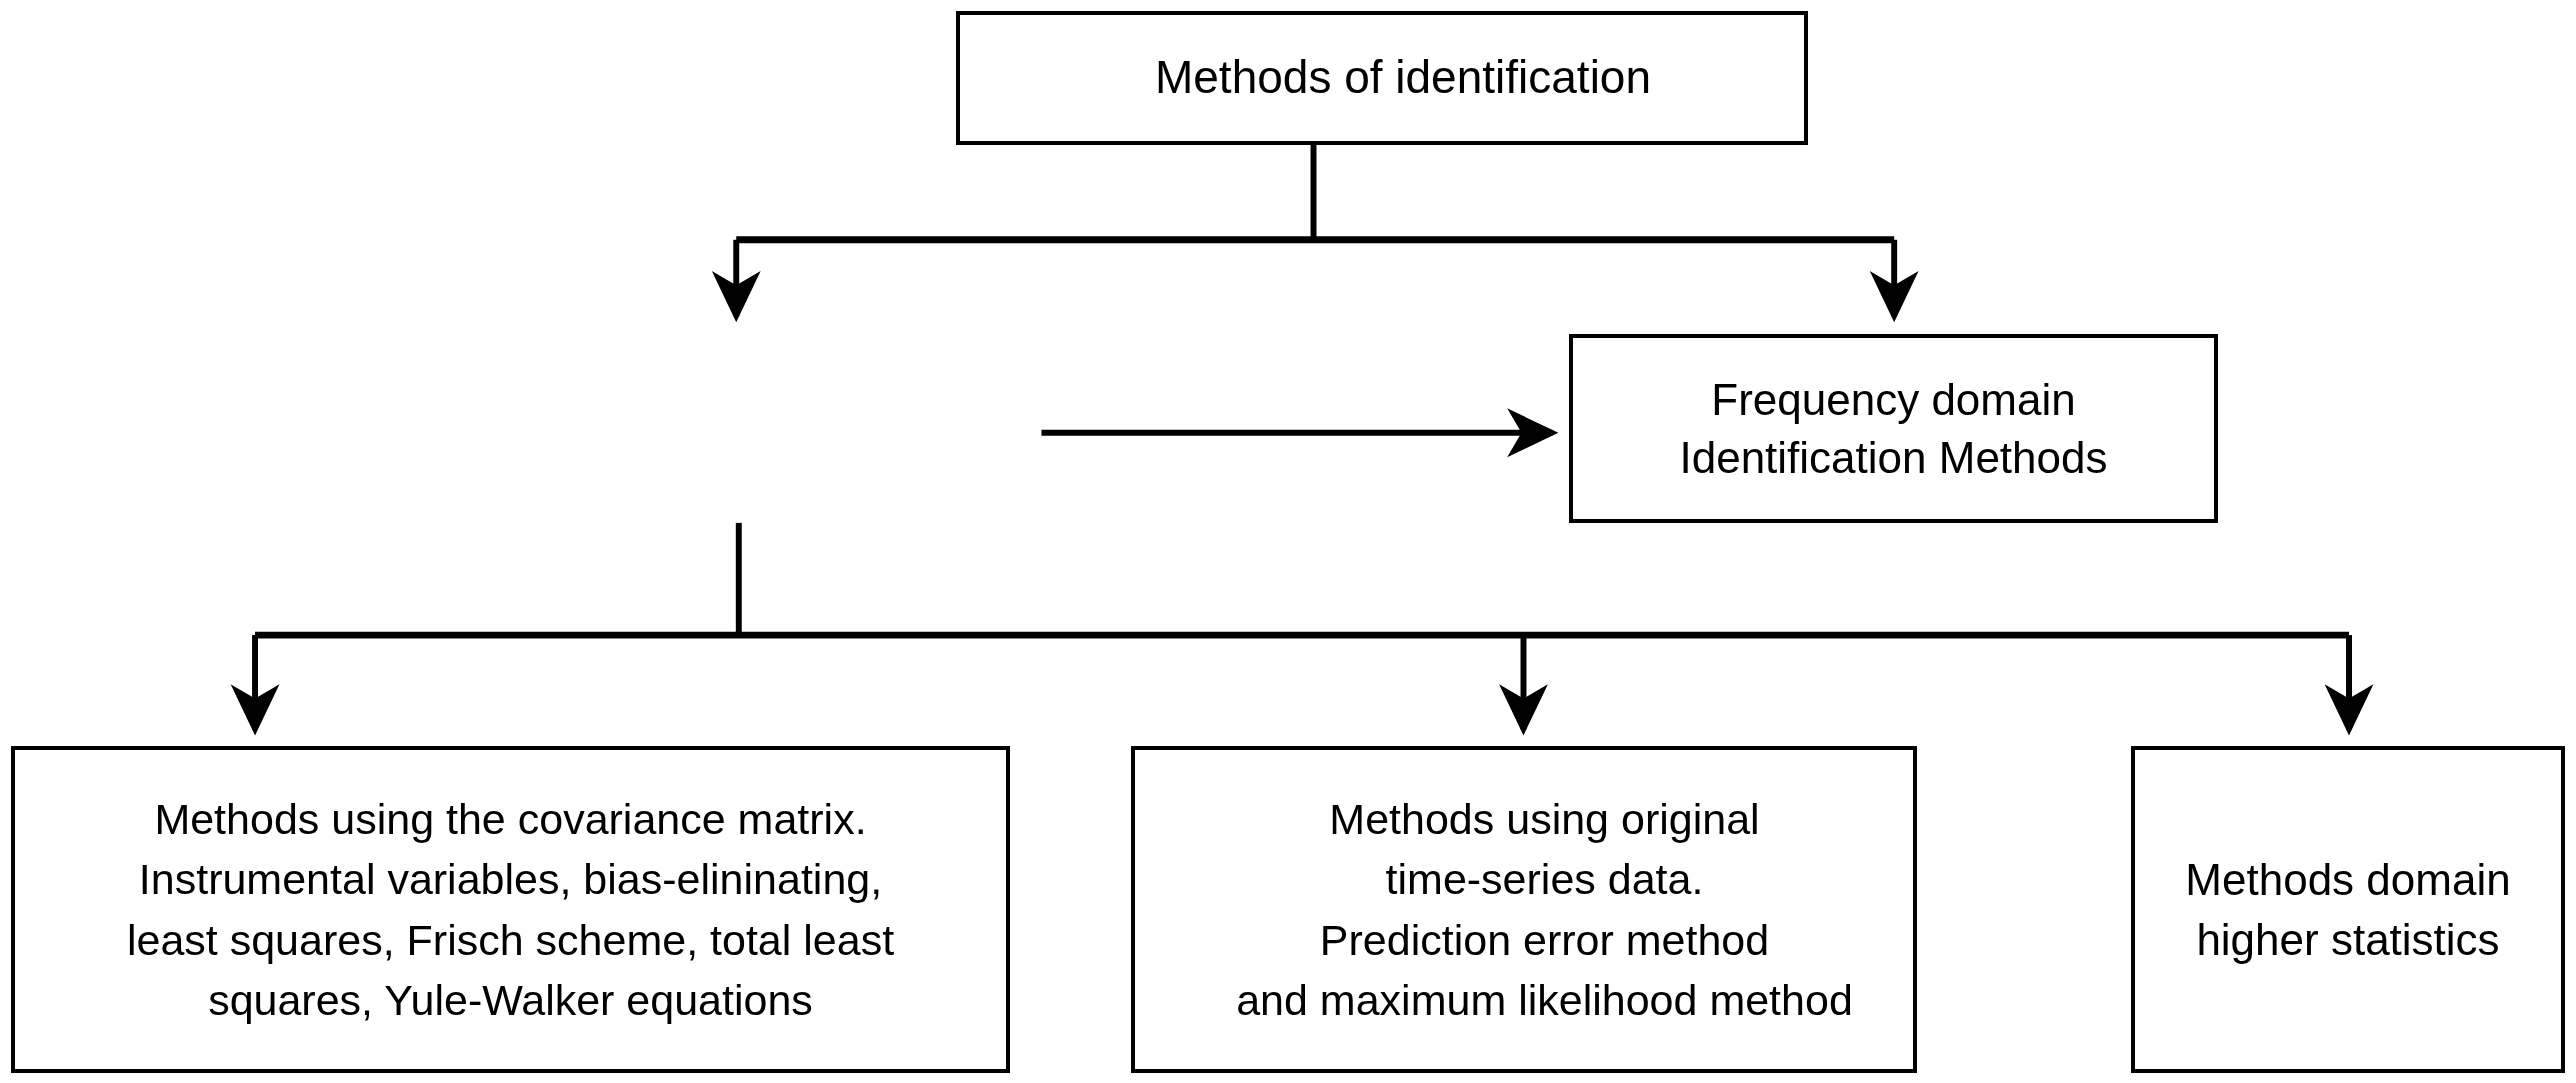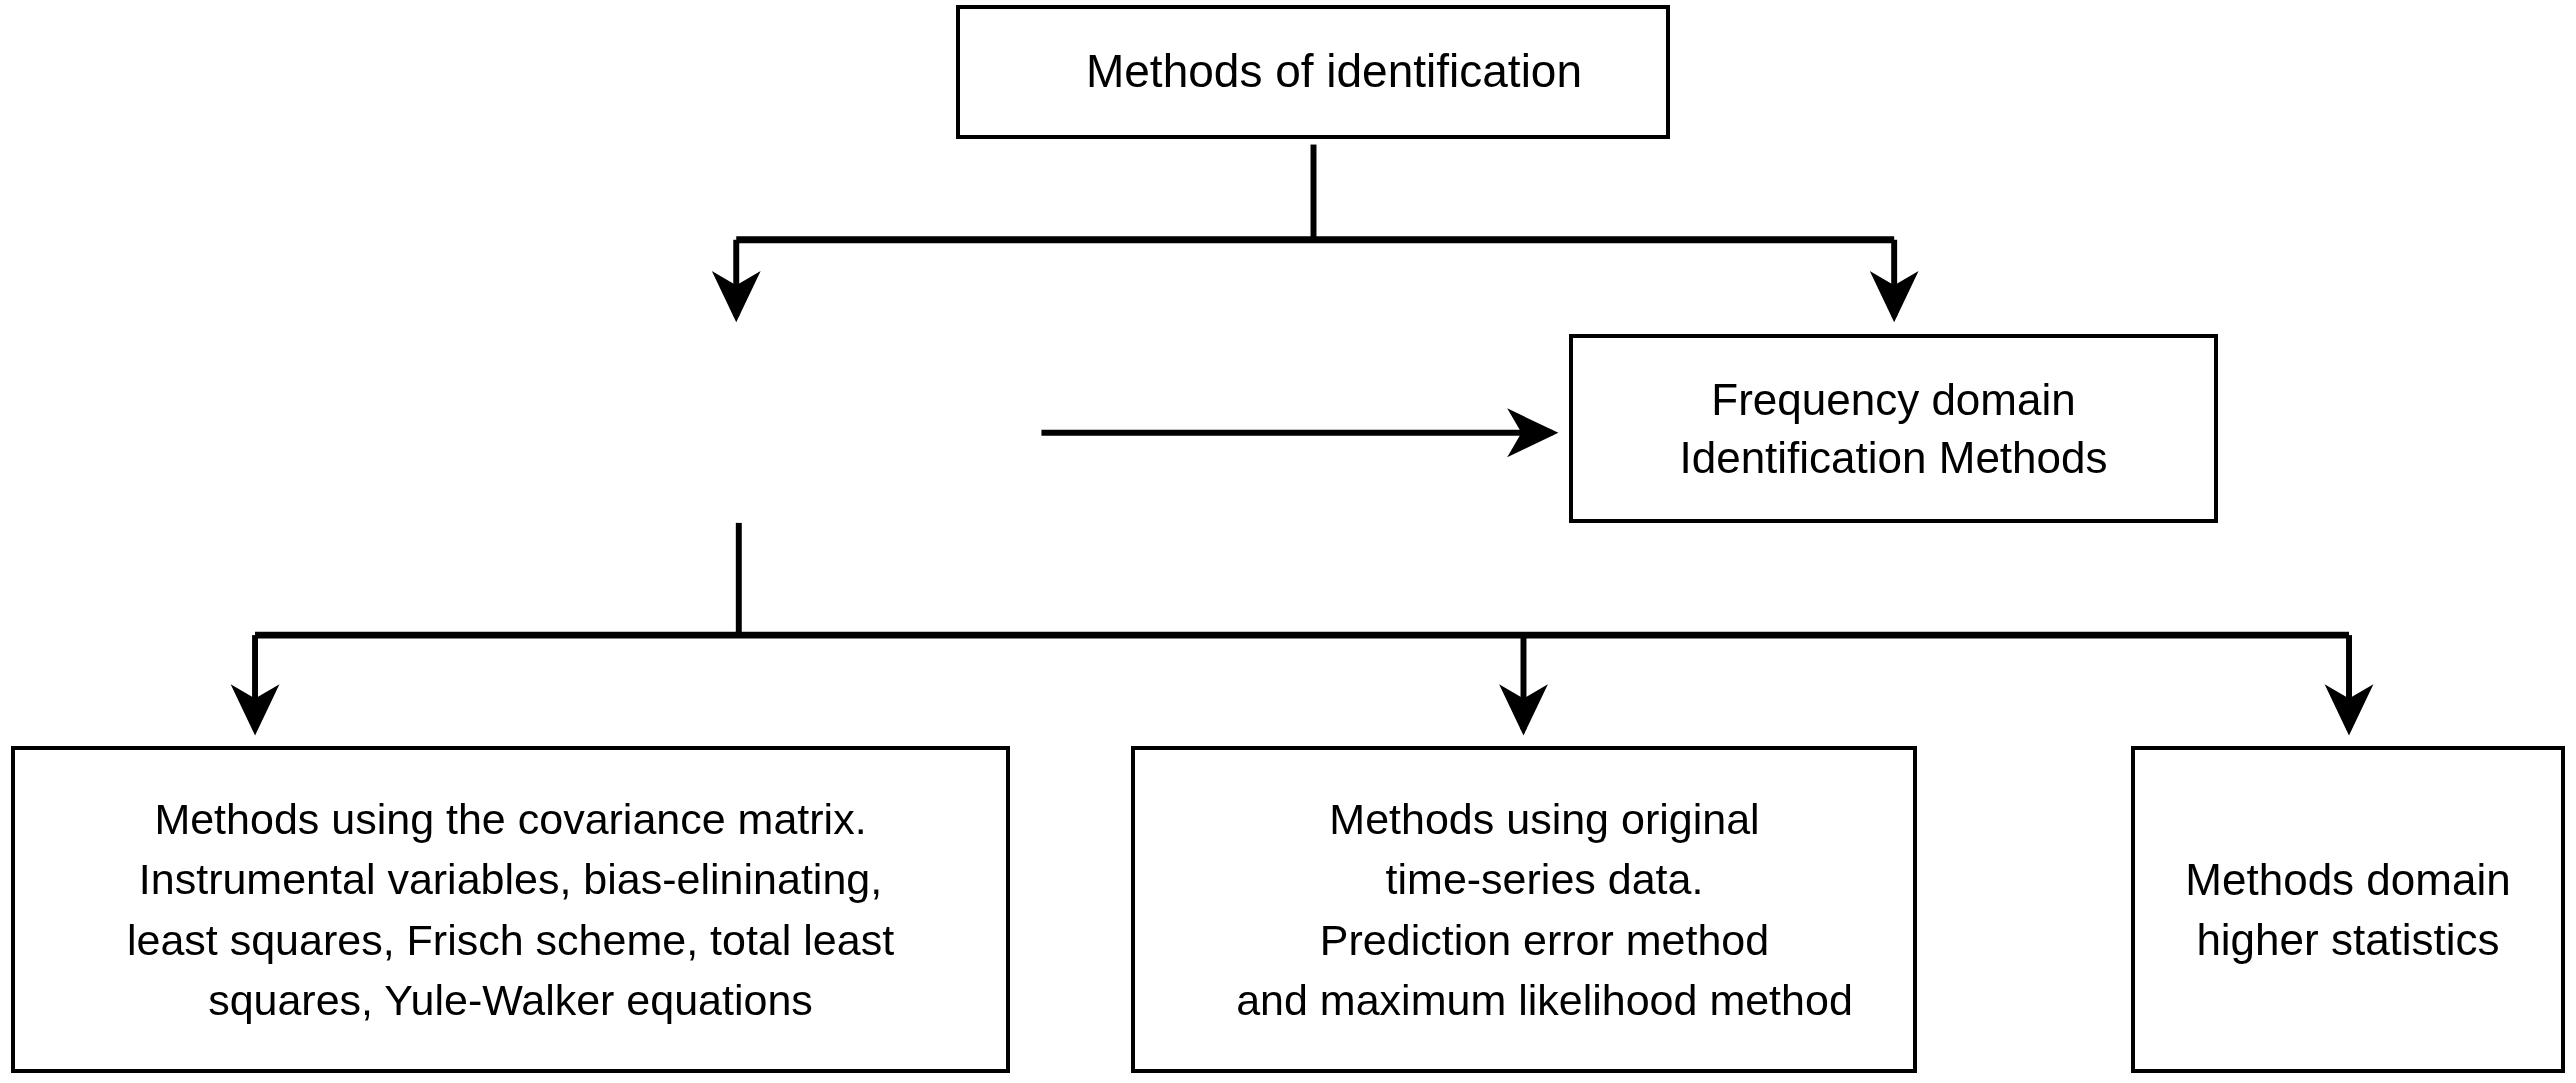--- a/index.html
+++ b/index.html
@@ -35,21 +35,21 @@
   .node-label {
     color: #000000;
     font-family: "Liberation Sans", sans-serif;
     font-weight: 400;
     line-height: 1.30;
     white-space: pre-line;
     padding: 0 8.5px;
   }
 
   
-  #node-root        { left: 956px; top: 5px;  width: 714px;  height: 134px; padding-left: 42px; }
+  #node-root        { left: 956px; top: 11px;  width: 852px;  height: 134px; padding-left: 42px; }
   #node-root .node-label { font-size: 46px; }
 
   #node-time        { left: 436px;  top: 334px; width: 605px;  height: 189px; }
   #node-time .node-label { font-size: 44px; }
 
   #node-frequency   { left: 1569px; top: 334px; width: 649px;  height: 189px; }
   #node-frequency .node-label { font-size: 44px; }
 
   #node-covariance  { left: 11px;   top: 746px; width: 999px; height: 327px; }
   #node-covariance .node-label { font-size: 43px; line-height: 1.40; }

